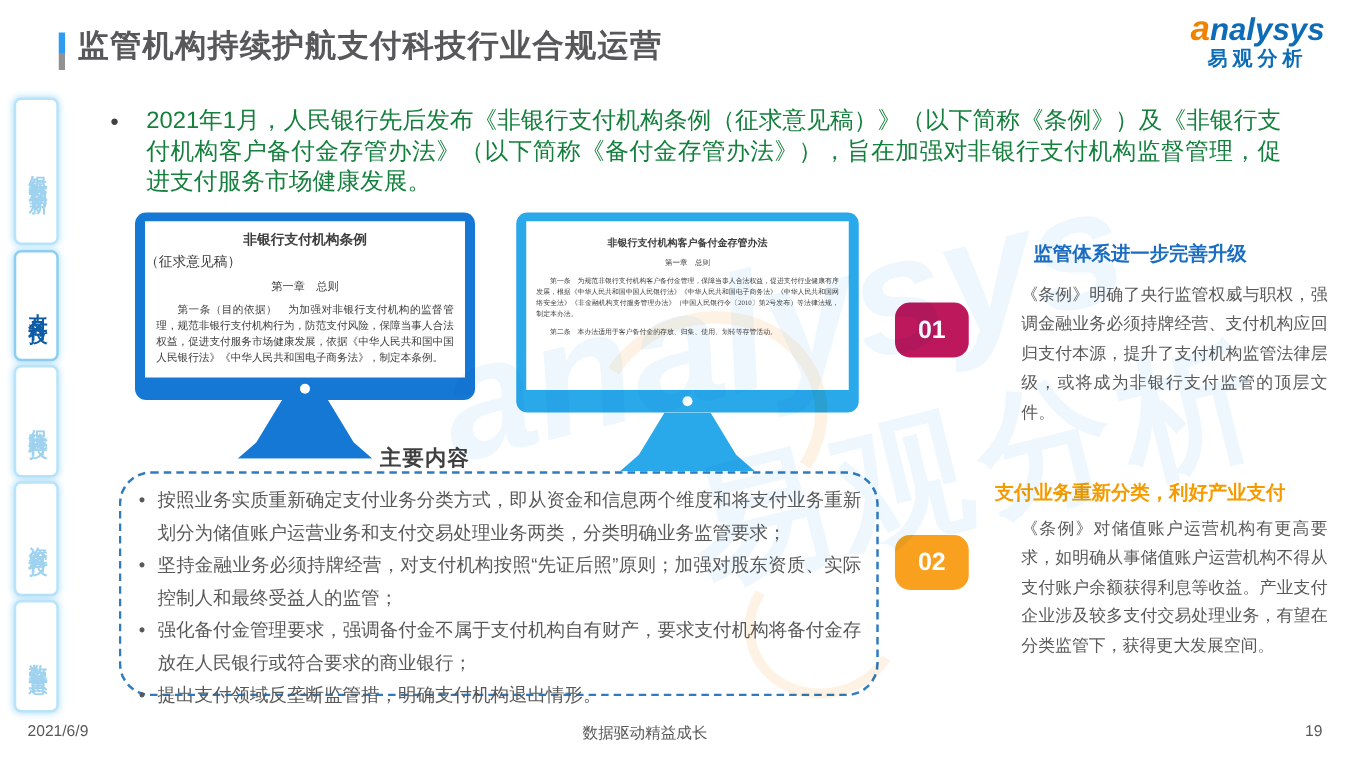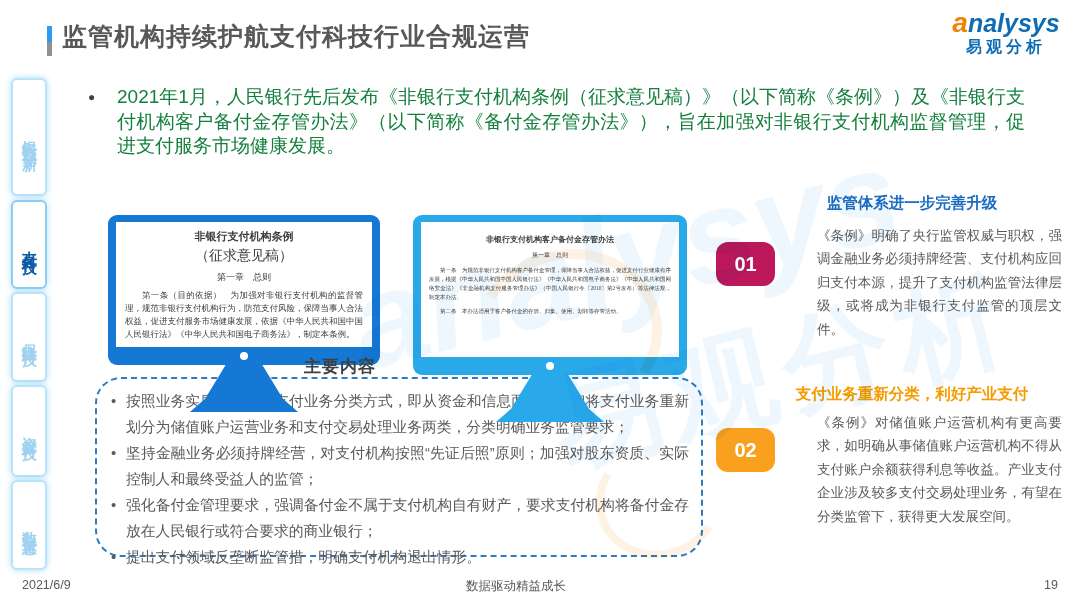--- a/index.html
+++ b/index.html
@@ -38,31 +38,31 @@
   .t1{top:78px;height:114px;} .t2{top:200px;height:85px;} .t3{top:292px;height:86px;}
   .t4{top:385px;height:88px;} .t5{top:480px;height:86px;}
   
   .intro-dot{position:absolute;left:88px;top:90px;font-size:12px;color:#404040;}
   .intro-text{position:absolute;left:117px;top:85px;width:908px;font-size:19px;line-height:24.5px;
     text-align:justify;color:#15803d;}
   
   .monitor{position:absolute;z-index:4;}
   .m1{left:108px;top:170px;width:272px;}
   .m2{left:413px;top:170px;width:274px;}
-  .screen{position:relative;border-radius:9px;margin-top:45px;}
+  .screen{position:relative;border-radius:9px;}
   .m1 .screen{height:150px;background:#1478d4;}
   .m2 .screen{height:160px;background:#29a9ea;}
   .doc{position:absolute;left:8px;right:8px;top:7px;bottom:18px;background:#fff;overflow:hidden;
     font-family:"Liberation Serif","DejaVu Serif",serif;color:#3d3d3d;}
   .cam{position:absolute;left:50%;bottom:5px;width:8px;height:8px;margin-left:-4px;border-radius:50%;background:#fff;}
   .neck{height:47px;margin:0 auto;}
   .m1 .neck{width:108px;background:#1478d4;clip-path:polygon(33% 0,67% 0,86% 72%,100% 100%,0 100%,14% 72%);}
   .m2 .neck{width:108px;background:#29a9ea;clip-path:polygon(33% 0,67% 0,86% 72%,100% 100%,0 100%,14% 72%);}
   .doc1-title{text-align:center;font-size:11px;font-weight:bold;margin-top:7px;}
-  .doc1-sub{text-align:center;font-size:14px;margin-top:3px;}
+  .doc1-sub{text-align:left;font-size:11px;margin-top:3px;}
   .doc1-chap{text-align:center;font-size:9px;margin-top:6px;}
   .doc1-body{font-size:8.5px;line-height:13px;text-align:justify;text-indent:2em;margin:5px 9px 0 9px;}
   .doc2-title{text-align:center;font-size:8px;font-weight:bold;margin-top:12px;}
   .doc2-chap{text-align:center;font-size:6px;margin-top:6px;}
   .doc2-body{font-size:5.5px;line-height:9px;text-align:justify;text-indent:2em;margin:6px 8px 0 8px;}
   .doc2-body2{font-size:5.5px;line-height:9px;text-indent:2em;margin:5px 8px 0 8px;}
   
   .mc-heading{position:absolute;left:240px;top:355px;width:200px;text-align:center;
     font-size:17px;font-weight:bold;color:#3f3f3f;z-index:4;letter-spacing:1px;}
   .mc-box{position:absolute;left:95px;top:377px;width:608px;height:180px;

